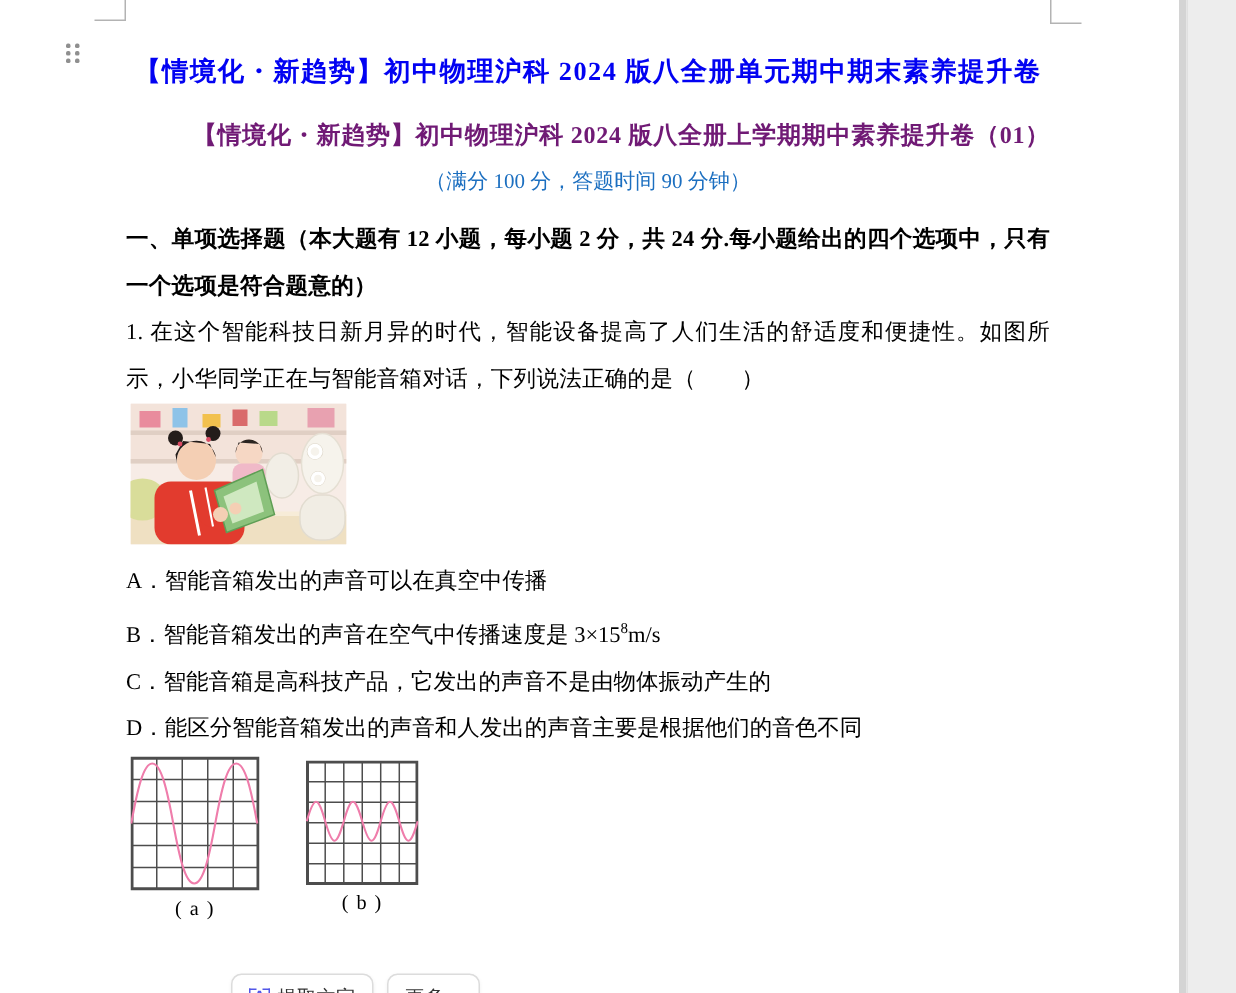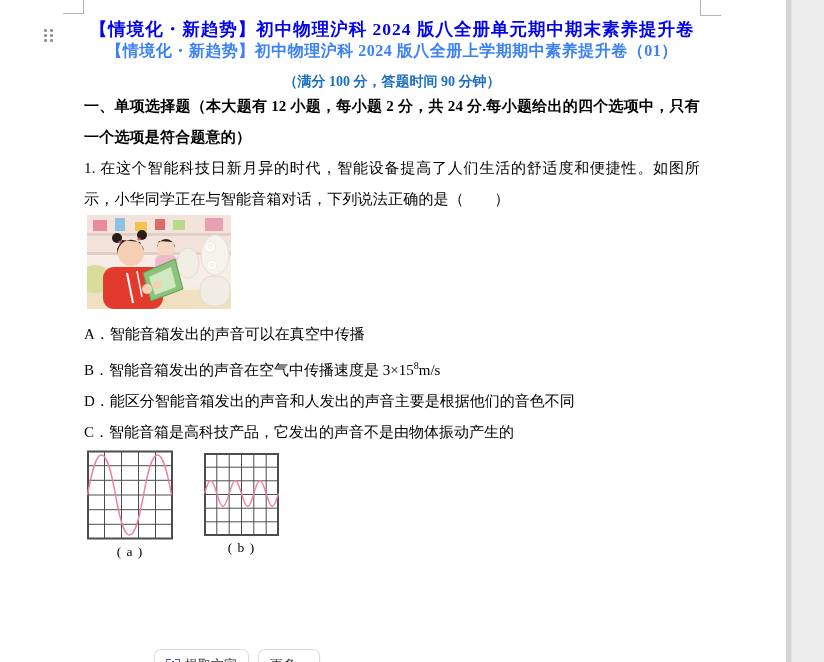--- a/index.html
+++ b/index.html
@@ -15,29 +15,29 @@
   
   .mark-left { position:absolute; left:63px; top:0; width:21px; height:14px;
     border-right:1px solid #b3b3b3; border-bottom:1px solid #b3b3b3; }
   .mark-right { position:absolute; left:700px; top:0; width:21px; height:16px;
     border-left:1px solid #b3b3b3; border-bottom:1px solid #b3b3b3; }
   
   .drag-handle { position:absolute; left:44px; top:29px; display:grid;
     grid-template-columns:repeat(2,6px); grid-auto-rows:5px; cursor:grab; }
   .drag-handle i { width:2.5px; height:2.5px; border-radius:50%; background:#8f8f8f; display:block; }
   
-  .doc { position:absolute; left:84px; top:0; width:616px; padding-top:18px; }
+  .doc { position:absolute; left:84px; top:0; width:616px; padding-top:36px; }
   .doc-title { font-size:17.5px; font-weight:bold; color:#0202f2; text-align:center;
     letter-spacing:1px; line-height:22px; }
-  .doc-subtitle { font-size:16px; font-weight:bold; color:#3b82f6; text-align:center;
-    line-height:21px; letter-spacing:0.5px; }
-  .exam-info { font-size:14px; font-weight:bold; color:#1c6fc0; text-align:center;
+  .doc-subtitle { font-size:16px; font-weight:bold; color:#701a75; text-align:right;
+    margin-top:22px; line-height:21px; letter-spacing:0.5px; }
+  .exam-info { font-size:14px; font-weight:normal; color:#1c6fc0; text-align:center;
     margin-top:12px; line-height:18px; }
   .para { font-size:15px; line-height:31px; text-align:justify; letter-spacing:0.2px; }
-  .section-heading { font-weight:bold; }
+  .section-heading { margin-top:14px; font-weight:bold; }
   .photo-wrap { margin:0 0 0 3px; width:144px; height:94px; }
   .photo-wrap svg { display:block; }
   .options { margin-top:10px;font-family:Liberation Serif, serif; }
   .option { font-size:15px; line-height:31px; white-space:nowrap; }
   sup { font-size:10px; }
   
   .figures { margin-top:2px; margin-left:3px; display:flex; align-items:flex-start; gap:31px; }
   .figure { display:flex; flex-direction:column; align-items:center; }
   .figure.b { margin-top:3px; }
   .fig-label { margin-top:4px; font-size:13.5px; letter-spacing:1px; }
@@ -129,22 +129,22 @@
       <polygon points="62,62 84,52 89,72 68,80" fill="#cfe8c0"></polygon>
 
       <circle cx="60" cy="74" r="5" fill="#f4cfb4"></circle>
       <circle cx="70" cy="70" r="4" fill="#f4cfb4"></circle>
     </svg>
   </div>
 
   <div class="options">
     <div class="option">A．智能音箱发出的声音可以在真空中传播</div>
     <div class="option"><span>B．智能音箱发出的声音在空气中传播速度是 3×15</span><sup>8</sup><span>m/s</span></div>
+    <div class="option">C．智能音箱是高科技产品，它发出的声音不是由物体振动产生的</div>
     <div class="option">D．能区分智能音箱发出的声音和人发出的声音主要是根据他们的音色不同</div>
-    <div class="option">C．智能音箱是高科技产品，它发出的声音不是由物体振动产生的</div>
   </div>
 
 
   <div class="figures">
     <div class="figure a">
       <svg width="86" height="90" viewBox="-0.5 -0.5 86 89">
         <path d="M17 0V88 M34 0V88 M51 0V88 M68 0V88 M0 14.7H85 M0 29.3H85 M0 44H85 M0 58.7H85 M0 73.3H85" stroke="#4d4d4d" stroke-width="1" fill="none"></path>
         <rect x="0.5" y="0.5" width="84" height="87" fill="none" stroke="#4d4d4d" stroke-width="2"></rect>
         <path d="M0,44 C4,22 8,4 14,4 C20,4 24,22 28,44 C32,66 36,84 42,84 C48,84 52,66 56,44 C60,22 64,4 70,4 C76,4 80,22 84,44" fill="none" stroke="#ef7dab" stroke-width="1.4"></path>
       </svg>

